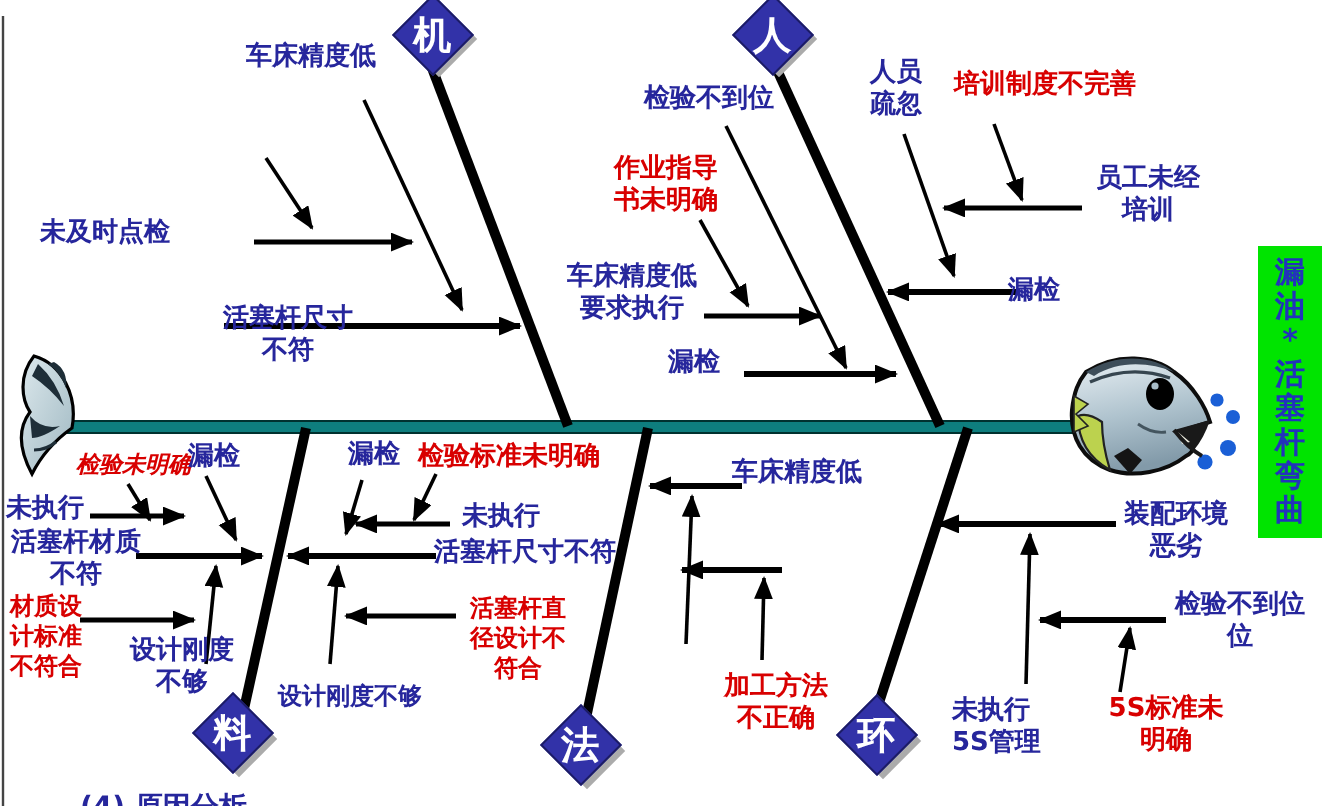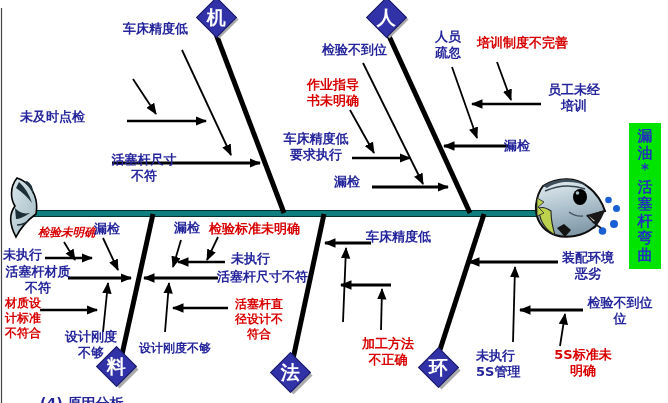--- a/index.html
+++ b/index.html
@@ -182,21 +182,21 @@
   <div class="c" style="left:504px;top:138px">漏检</div>
 
   <div class="c red xs" style="left:38px;top:225px">检验未明确</div>
   <div class="c" style="left:94px;top:221px">漏检</div>
   <div class="c" style="left:3px;top:247px">未执行</div>
   <div class="c ctr" style="left:4px;top:264px;width:68px">活塞杆材质
 不符</div>
   <div class="c red ctr sm" style="left:2px;top:296px;width:42px">材质设
 计标准
 不符合</div>
-  <div class="c ctr" style="left:62px;top:329px;width:58px">设计刚度
+  <div class="c ctr" style="left:62px;top:318px;width:58px">设计刚度
 不够</div>
 
   <div class="c" style="left:174px;top:220px">漏检</div>
   <div class="c red" style="left:209px;top:221px">检验标准未明确</div>
   <div class="c" style="left:231px;top:251px">未执行</div>
   <div class="c" style="left:217px;top:269px">活塞杆尺寸不符</div>
   <div class="c red ctr sm" style="left:230px;top:297px;width:58px">活塞杆直
 径设计不
 符合</div>
   <div class="c sm" style="left:139px;top:341px">设计刚度不够</div>

